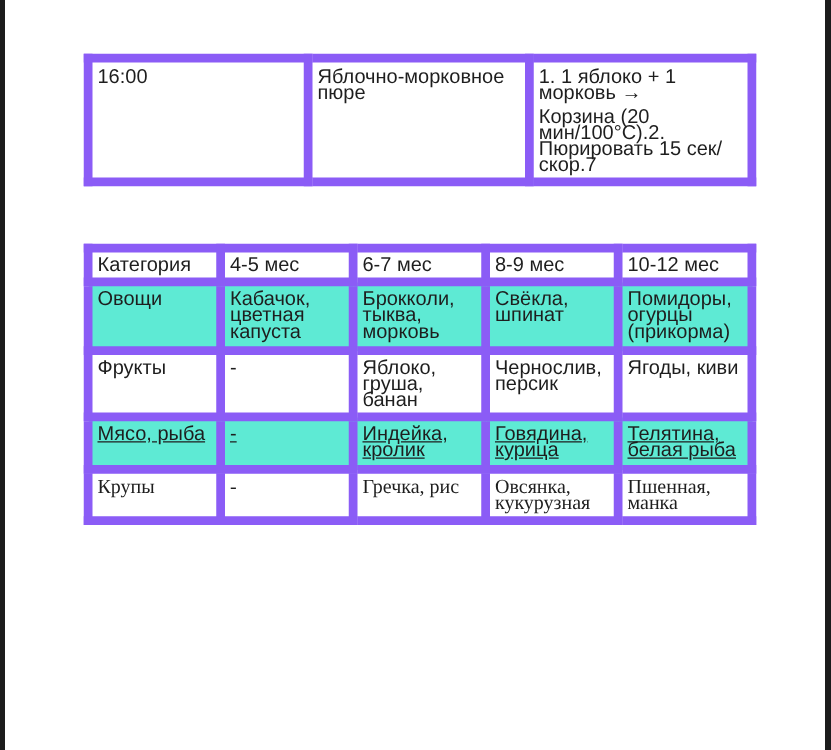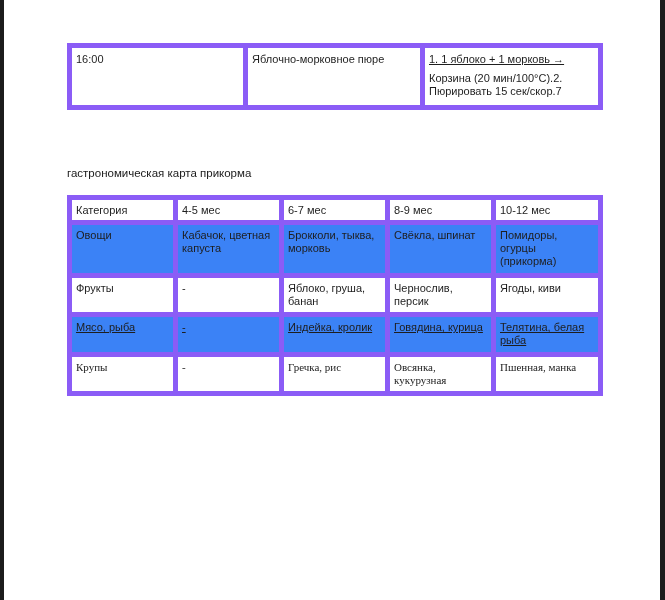--- a/index.html
+++ b/index.html
@@ -9,40 +9,40 @@
     font-family: "Liberation Sans", sans-serif;
     color: #1a1a1a;
     position: relative;
   }
   .page {
     position: absolute; left: 4px; top: 0; width: 656px; height: 600px;
     background: #ffffff;
   }
   table { border-collapse: collapse; position: absolute; table-layout: fixed; }
   td {
-    border: 5px solid #8b5cf6;
+    border: 7px solid #8b5cf6;
     vertical-align: top;
-    font-size: 11px;
+    font-size: 16px;
     line-height: 13px;
     padding: 4px 5px 3px 4px;
     color: #1e1e1e;
   }
   #meal-table { left: 63px; top: 43px; width: 531px; }
   #meal-table td { height: 49px; padding-top: 5px; }
-  #meal-table .step1 { display: block; margin-bottom: 6px; text-decoration: underline; }
+  #meal-table .step1 { display: block; margin-bottom: 6px; }
   .title {
     position: absolute; left: 63px; top: 153px;
     font-size: 12.5px; line-height: 14px; color: #1a1a1a; letter-spacing: 0.1px;
   }
   .subtitle {
     position: absolute; left: 63px; top: 166px;
     font-size: 11.5px; line-height: 14px; color: #1a1a1a;
   }
   #products-table { left: 63px; top: 195px; width: 531px; }
-  #products-table tr.shaded td { background: #3b82f6; }
+  #products-table tr.shaded td { background: #5eead4; }
   #products-table tr.r0 td { height: 13px; margin-left: 26px; }
   #products-table tr.r1 td { height: 41px; }
   #products-table tr.r2 td { height: 27px; }
   #products-table tr.r3 td { height: 28px; text-decoration: underline; }
   #products-table tr.r4 td { height: 27px; font-family: Liberation Serif, serif; }
 </style>
 </head>
 <body>
 
 <div class="page">
@@ -58,21 +58,20 @@
       <td>16:00</td>
       <td>Яблочно-морковное пюре</td>
       <td>
         <span class="step1">1. 1 яблоко + 1 морковь →</span>
         <span>Корзина (20 мин/100°C).2. Пюрировать 15 сек/скор.7</span>
       </td>
     </tr>
   </tbody>
     </table>
 
-  <div class="subtitle">гастрономическая карта прикорма</div>
 
   <table id="products-table">
     <colgroup>
       <col style="width:106px">
         <col style="width:106px">
         <col style="width:106px">
         <col style="width:106px">
         <col style="width:107px">
     </colgroup>
     <tbody>

